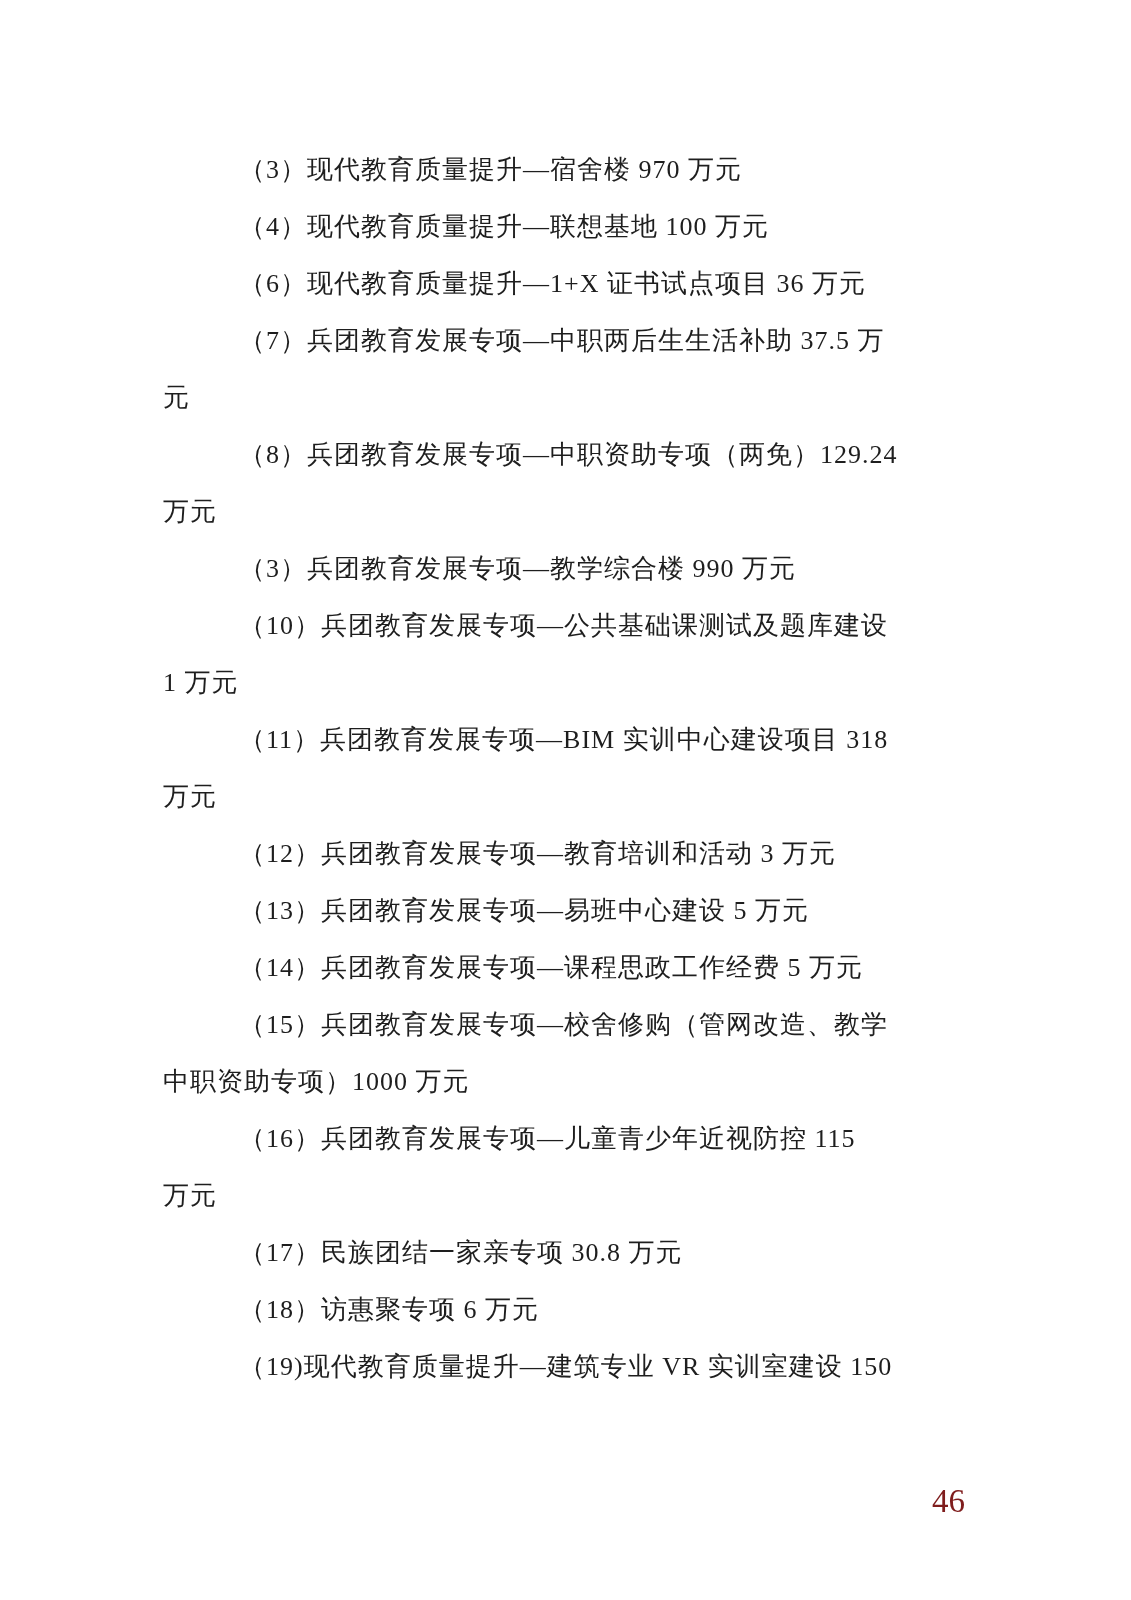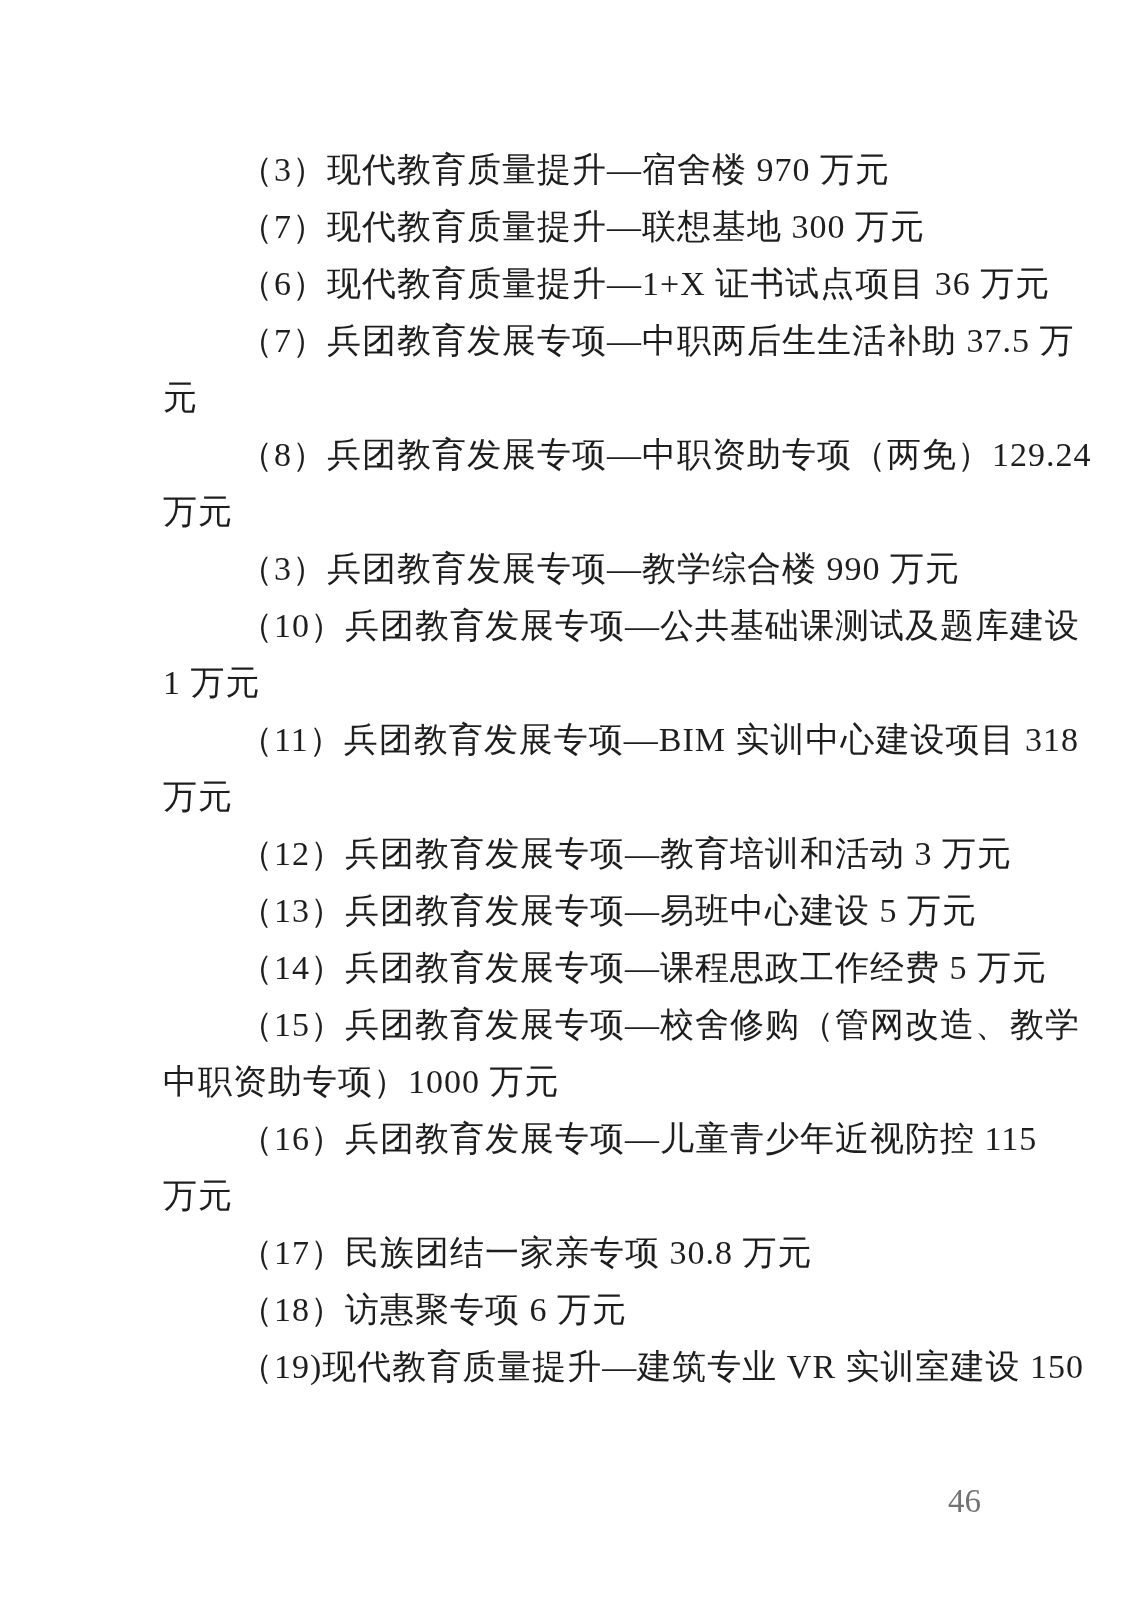--- a/index.html
+++ b/index.html
@@ -25,45 +25,45 @@
   }
   .text-block {
     position: absolute;
     left: 163px;
     top: 141px;
     width: 805px;
   }
   .line {
     height: 57px;
     line-height: 57px;
-    font-size: 34px;
+    font-size: 26px;
     letter-spacing: 1px;
     white-space: nowrap;
     font-weight: 400;
   }
   .line.indent {
     text-indent: 76px;
   }
   .page-number {
     position: absolute;
-    right: 150px;
+    right: 166px;
     top: 1481px;
     font-size: 33px;
     line-height: 40px;
-    color: #737373;
+    color: #7f1d1d;
     letter-spacing: 0;
   }
 </style>
 </head>
 <body>
 
 <div class="page">
   <div class="text-block">
     <div class="line indent">（3）现代教育质量提升—宿舍楼 970 万元</div>
-    <div class="line indent">（7）现代教育质量提升—联想基地 300 万元</div>
+    <div class="line indent">（4）现代教育质量提升—联想基地 100 万元</div>
     <div class="line indent">（6）现代教育质量提升—1+X 证书试点项目 36 万元</div>
     <div class="line indent">（7）兵团教育发展专项—中职两后生生活补助 37.5 万</div>
     <div class="line">元</div>
     <div class="line indent">（8）兵团教育发展专项—中职资助专项（两免）129.24</div>
     <div class="line">万元</div>
     <div class="line indent">（3）兵团教育发展专项—教学综合楼 990 万元</div>
     <div class="line indent">（10）兵团教育发展专项—公共基础课测试及题库建设</div>
     <div class="line">1 万元</div>
     <div class="line indent">（11）兵团教育发展专项—BIM 实训中心建设项目 318</div>
     <div class="line">万元</div>

